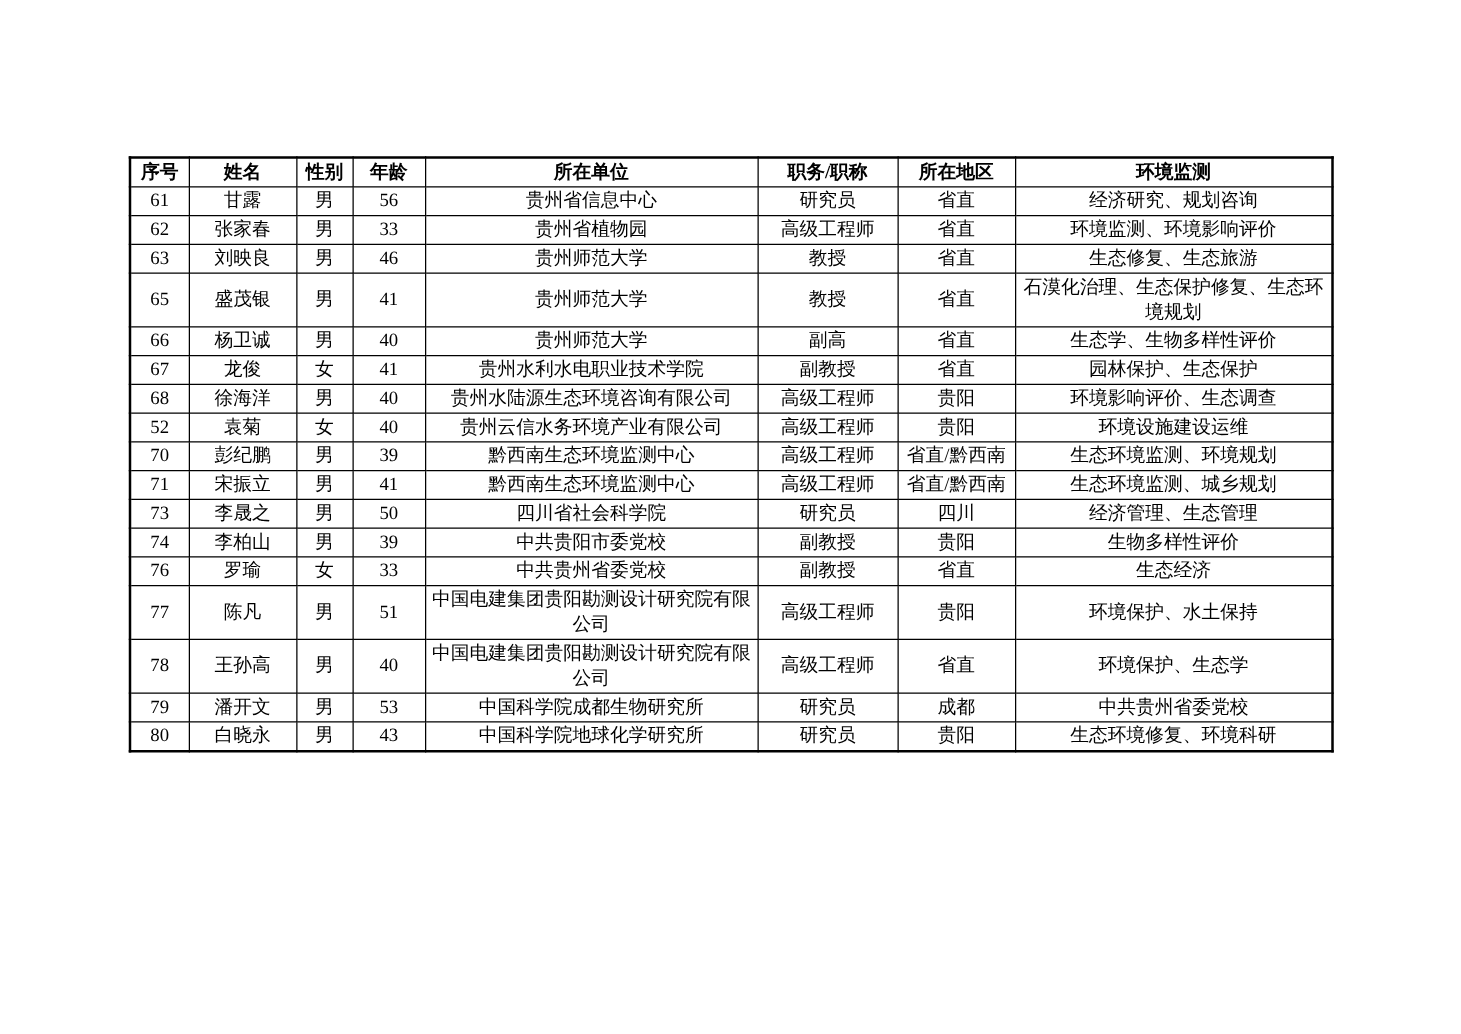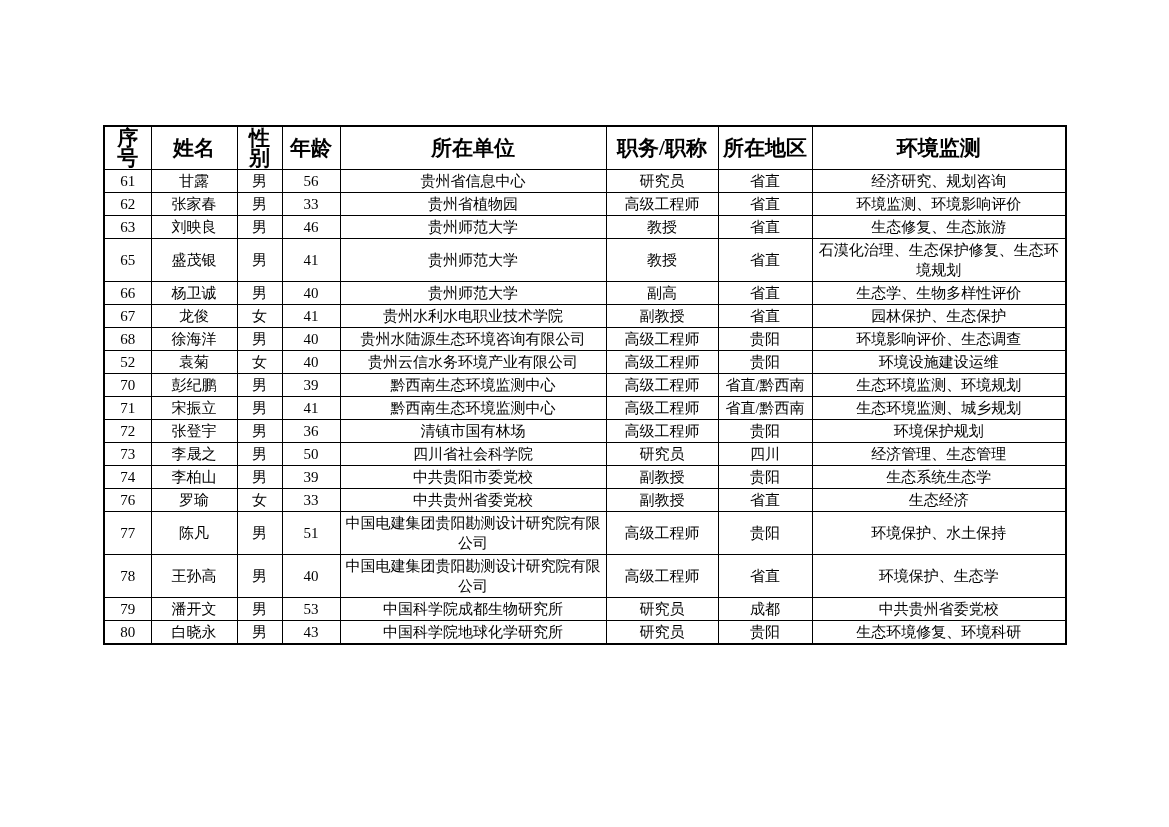--- a/index.html
+++ b/index.html
@@ -32,21 +32,21 @@
     vertical-align: middle;
     font-size: 15px;
     line-height: 20px;
     padding: 1px 3px;
     height: 20px;
     overflow: hidden;
     word-break: break-all;
   }
   table.roster th {
     font-weight: bold;
-    font-size: 21px;
+    font-size: 15px;
     text-align: center;
   }
 </style>
 </head>
 <body>
 
 <div class="page">
   <table class="roster">
     <colgroup>
       <col style="width:47px">
@@ -165,48 +165,38 @@
           <td>71</td>
           <td>宋振立</td>
           <td>男</td>
           <td>41</td>
           <td>黔西南生态环境监测中心</td>
           <td>高级工程师</td>
           <td>省直/黔西南</td>
           <td>生态环境监测、城乡规划</td>
         </tr>
         <tr>
-          <td>72</td>
-          <td>张登宇</td>
-          <td>男</td>
-          <td>36</td>
-          <td>清镇市国有林场</td>
-          <td>高级工程师</td>
-          <td>贵阳</td>
-          <td>环境保护规划</td>
-        </tr>
-        <tr>
           <td>73</td>
           <td>李晟之</td>
           <td>男</td>
           <td>50</td>
           <td>四川省社会科学院</td>
           <td>研究员</td>
           <td>四川</td>
           <td>经济管理、生态管理</td>
         </tr>
         <tr>
           <td>74</td>
           <td>李柏山</td>
           <td>男</td>
           <td>39</td>
           <td>中共贵阳市委党校</td>
           <td>副教授</td>
           <td>贵阳</td>
-          <td>生态系统生态学</td>
+          <td>生物多样性评价</td>
         </tr>
         <tr>
           <td>76</td>
           <td>罗瑜</td>
           <td>女</td>
           <td>33</td>
           <td>中共贵州省委党校</td>
           <td>副教授</td>
           <td>省直</td>
           <td>生态经济</td>

